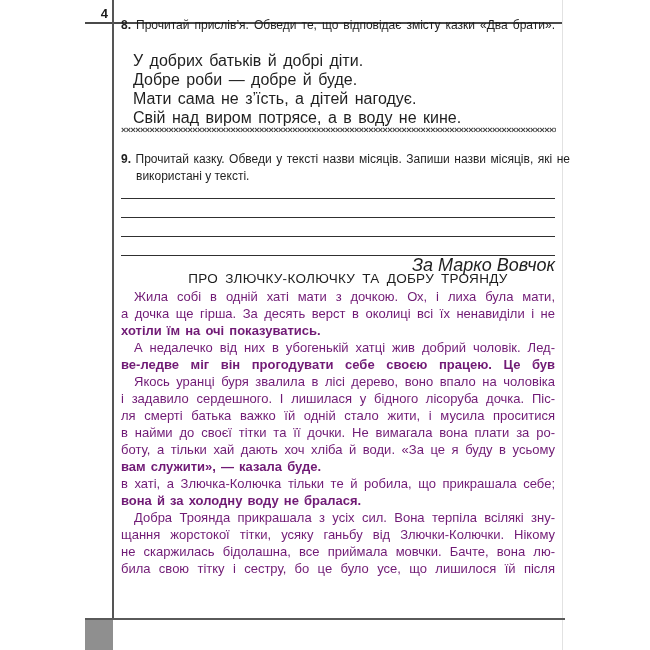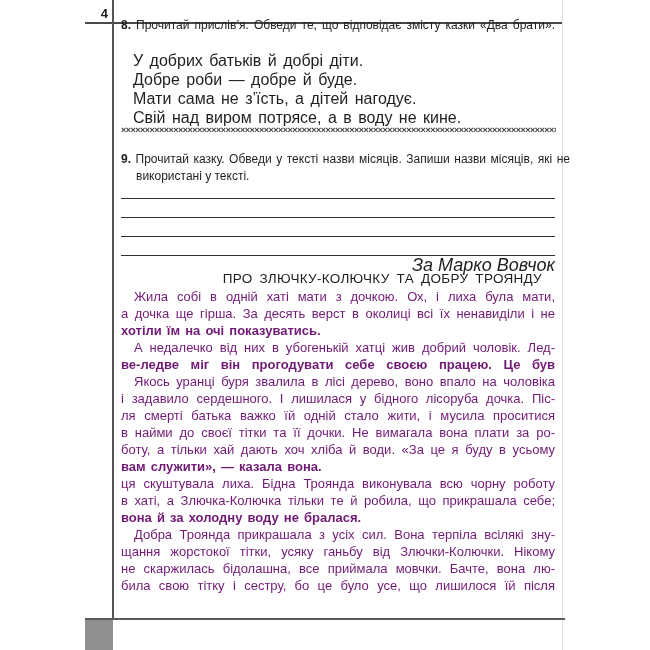--- a/index.html
+++ b/index.html
@@ -24,21 +24,21 @@
   .divider{left:121px;top:125px;width:435px;height:10px;line-height:10px;font-size:9px;
     font-weight:bold;letter-spacing:-0.5px;color:#3d3d3d;overflow:hidden;white-space:nowrap;}
   
   .ex9-instr{left:121px;top:151px;width:434px;font-size:12px;line-height:17px;
     padding-left:15px;text-indent:-15px;text-align:justify;color:#1f1f1f;}
   
   .answers{left:121px;top:180px;width:434px;}
   .answer-line{height:18px;border-bottom:1.6px solid #303030;}
   
   .attribution{left:121px;top:255px;width:434px;text-align:right;font-style:italic;font-size:18px;color:#1f1f1f;}
-  .story-title{left:108px;top:271px;width:434px;text-align:right;font-size:13.5px;word-spacing:3px;letter-spacing:.3px;color:#1d1d1d;}
+  .story-title{left:131px;top:271px;width:434px;text-align:center;font-size:13.5px;word-spacing:3px;letter-spacing:.3px;color:#1d1d1d;}
   .story{left:121px;top:288px;width:434px;font-size:13px;line-height:17px;color:#701a75;}
   .story-line{text-align:justify;text-align-last:justify;height:17px;overflow:hidden;}
   .story-line.end{text-align-last:left;word-spacing:1.5px;font-weight:bold;}
   .story-line.ind{padding-left:13px;}
 </style>
 </head>
 <body>
 
 <div class="page">
 
@@ -76,22 +76,21 @@
     <div class="story-line ind">Жила собі в одній хаті мати з дочкою. Ох, і лиха була мати,</div>
     <div class="story-line">а дочка ще гірша. За десять верст в околиці всі їх ненавиділи і не</div>
     <div class="story-line end">хотіли їм на очі показуватись.</div>
     <div class="story-line ind">А недалечко від них в убогенькій хатці жив добрий чоловік. Лед-</div>
     <div class="story-line end">ве-ледве міг він прогодувати себе своєю працею. Це був лісоруб.</div>
     <div class="story-line ind">Якось уранці буря звалила в лісі дерево, воно впало на чоловіка</div>
     <div class="story-line">і задавило сердешного. І лишилася у бідного лісоруба дочка. Піс-</div>
     <div class="story-line">ля смерті батька важко їй одній стало жити, і мусила проситися</div>
     <div class="story-line">в найми до своєї тітки та її дочки. Не вимагала вона плати за ро-</div>
     <div class="story-line">боту, а тільки хай дають хоч хліба й води. «За це я буду в усьому</div>
-    <div class="story-line end">вам служити», — казала вона.</div>
-    <div class="story-line">ця скуштувала лиха. Бідна Троянда виконувала всю чорну роботу</div>
+    <div class="story-line end">вам служити», — казала буде.</div>
     <div class="story-line">в хаті, а Злючка-Колючка тільки те й робила, що прикрашала себе;</div>
     <div class="story-line end">вона й за холодну воду не бралася.</div>
     <div class="story-line ind">Добра Троянда прикрашала з усіх сил. Вона терпіла всілякі зну-</div>
     <div class="story-line">щання жорстокої тітки, усяку ганьбу від Злючки-Колючки. Нікому</div>
     <div class="story-line">не скаржилась бідолашна, все приймала мовчки. Бачте, вона лю-</div>
     <div class="story-line">била свою тітку і сестру, бо це було усе, що лишилося їй після</div>
   </div>
 
 </div>
 

